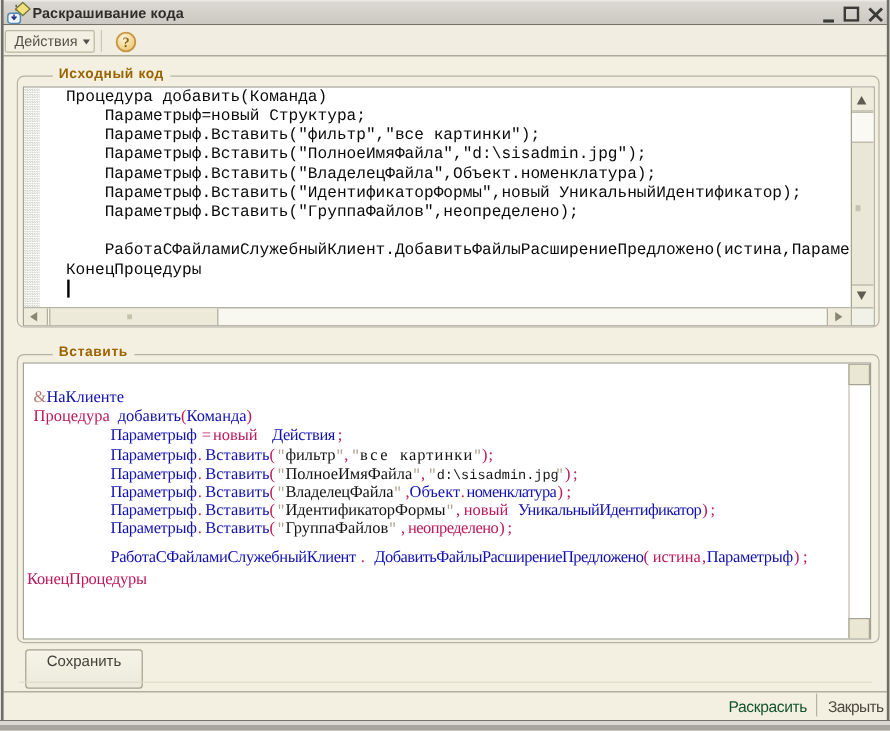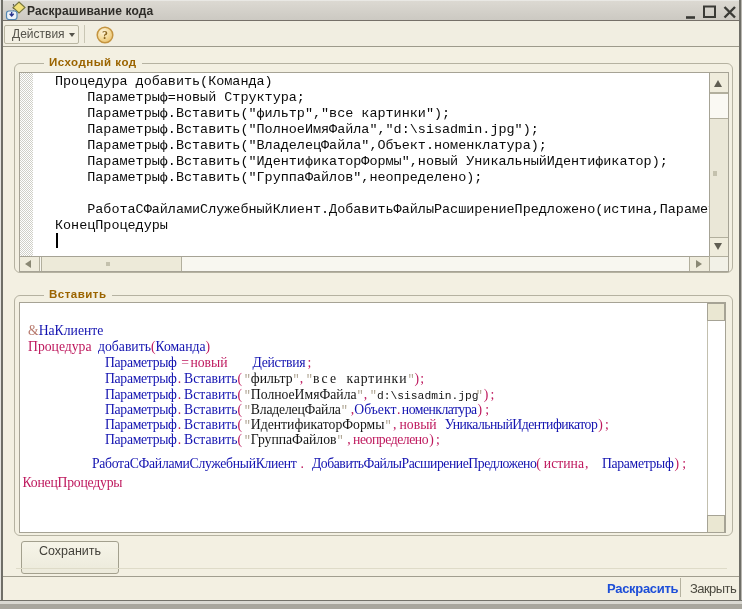--- a/index.html
+++ b/index.html
@@ -47,34 +47,34 @@
   #vs2L { left:687px; top:0; width:1px; height:229px; background:#c2bfae; }
   .sbtn2 { position:absolute; left:687px; width:18px; height:18px; background:#eae7d2; border:1px solid #a6a395; }
 
   #result { position:absolute; left:0; top:0; width:690px; height:187px; }
   .rl { position:absolute; height:15px; line-height:15px; white-space:pre; font-family:"Liberation Serif", serif; font-size:13.7px; color:#1212b0; }
   .k { color:#be185d; }
   .a { color:#b87a6e; }
   .q { color:#b0a694; font-family:"Liberation Mono", monospace; font-size:12px; }
   .s { color:#141414; }
   .m { font-family:Liberation Mono, monospace; font-size:11.3px; color:#141414; }
-  .pm { letter-spacing:-0.3px;margin-left:13px; }
+  .pm { letter-spacing:-0.3px; }
   .dot { margin-left:1px; margin-right:3px; }
   .q1 { margin-left:1.5px; }
   .q2 { margin-left:2.5px; }
   .cp { margin-left:1px; }
   .sc { margin-left:2.2px; }
 
   
   #savebtn { left:21px; top:541px; width:98px; height:33px; border:1px solid #a3a08e; border-radius:3px;
     background:linear-gradient(#f6f4e8,#eceadb); font-size:12.5px; color:#43413a; text-align:center; line-height:19px; }
 
   
   #cmdsep { left:3px; top:576px; width:736px; height:1px; background:#a19e8f; }
-  #paint { left:607px; top:581px; font-size:13px; font-weight:bold; color:#1d4ed8; letter-spacing:-0.3px; }
+  #paint { left:607px; top:581px; font-size:13px; font-weight:normal; color:#14532d; letter-spacing:-0.3px; }
   #cmdvsep { left:680px; top:578px; width:1px; height:19px; background:#b5b2a0; }
   #closecmd { left:690px; top:581px; font-size:13px; color:#4c4a40; letter-spacing:-0.55px; }
 </style>
 </head>
 <body>
   <div class="abs" id="titlebar"></div>
   <div class="abs" id="title">Раскрашивание кода</div>
 
   <svg class="abs" style="left:4px;top:1px" width="24" height="20" viewBox="0 0 24 20">
     <line x1="9.5" y1="3" x2="9.5" y2="11" stroke="#55544e" stroke-width="1.2" stroke-dasharray="1.8,1.4"></line>

